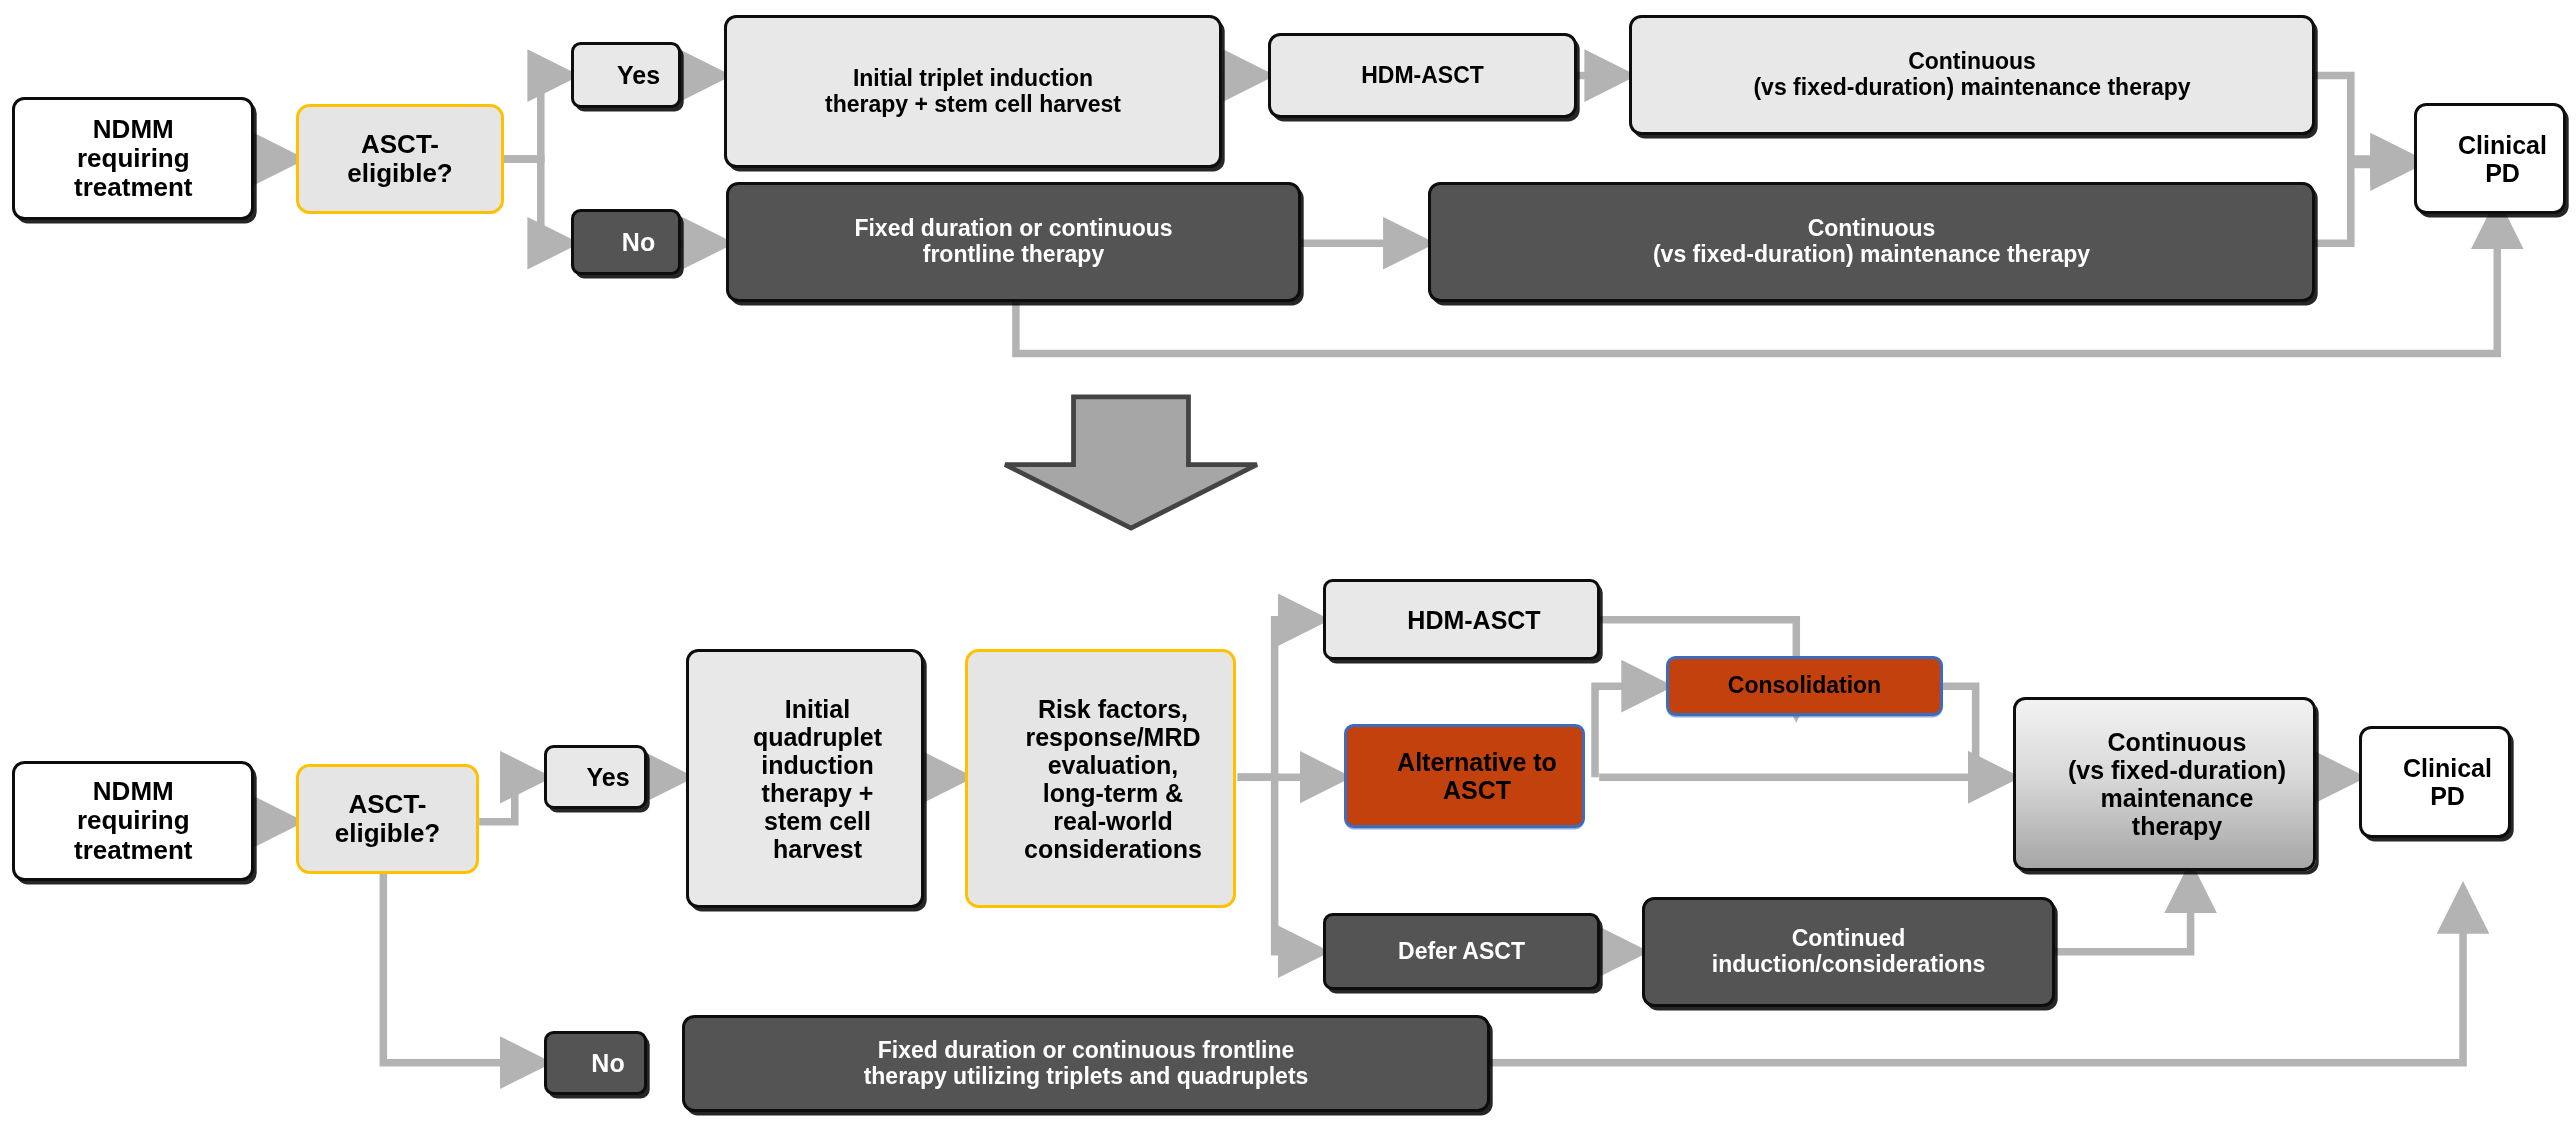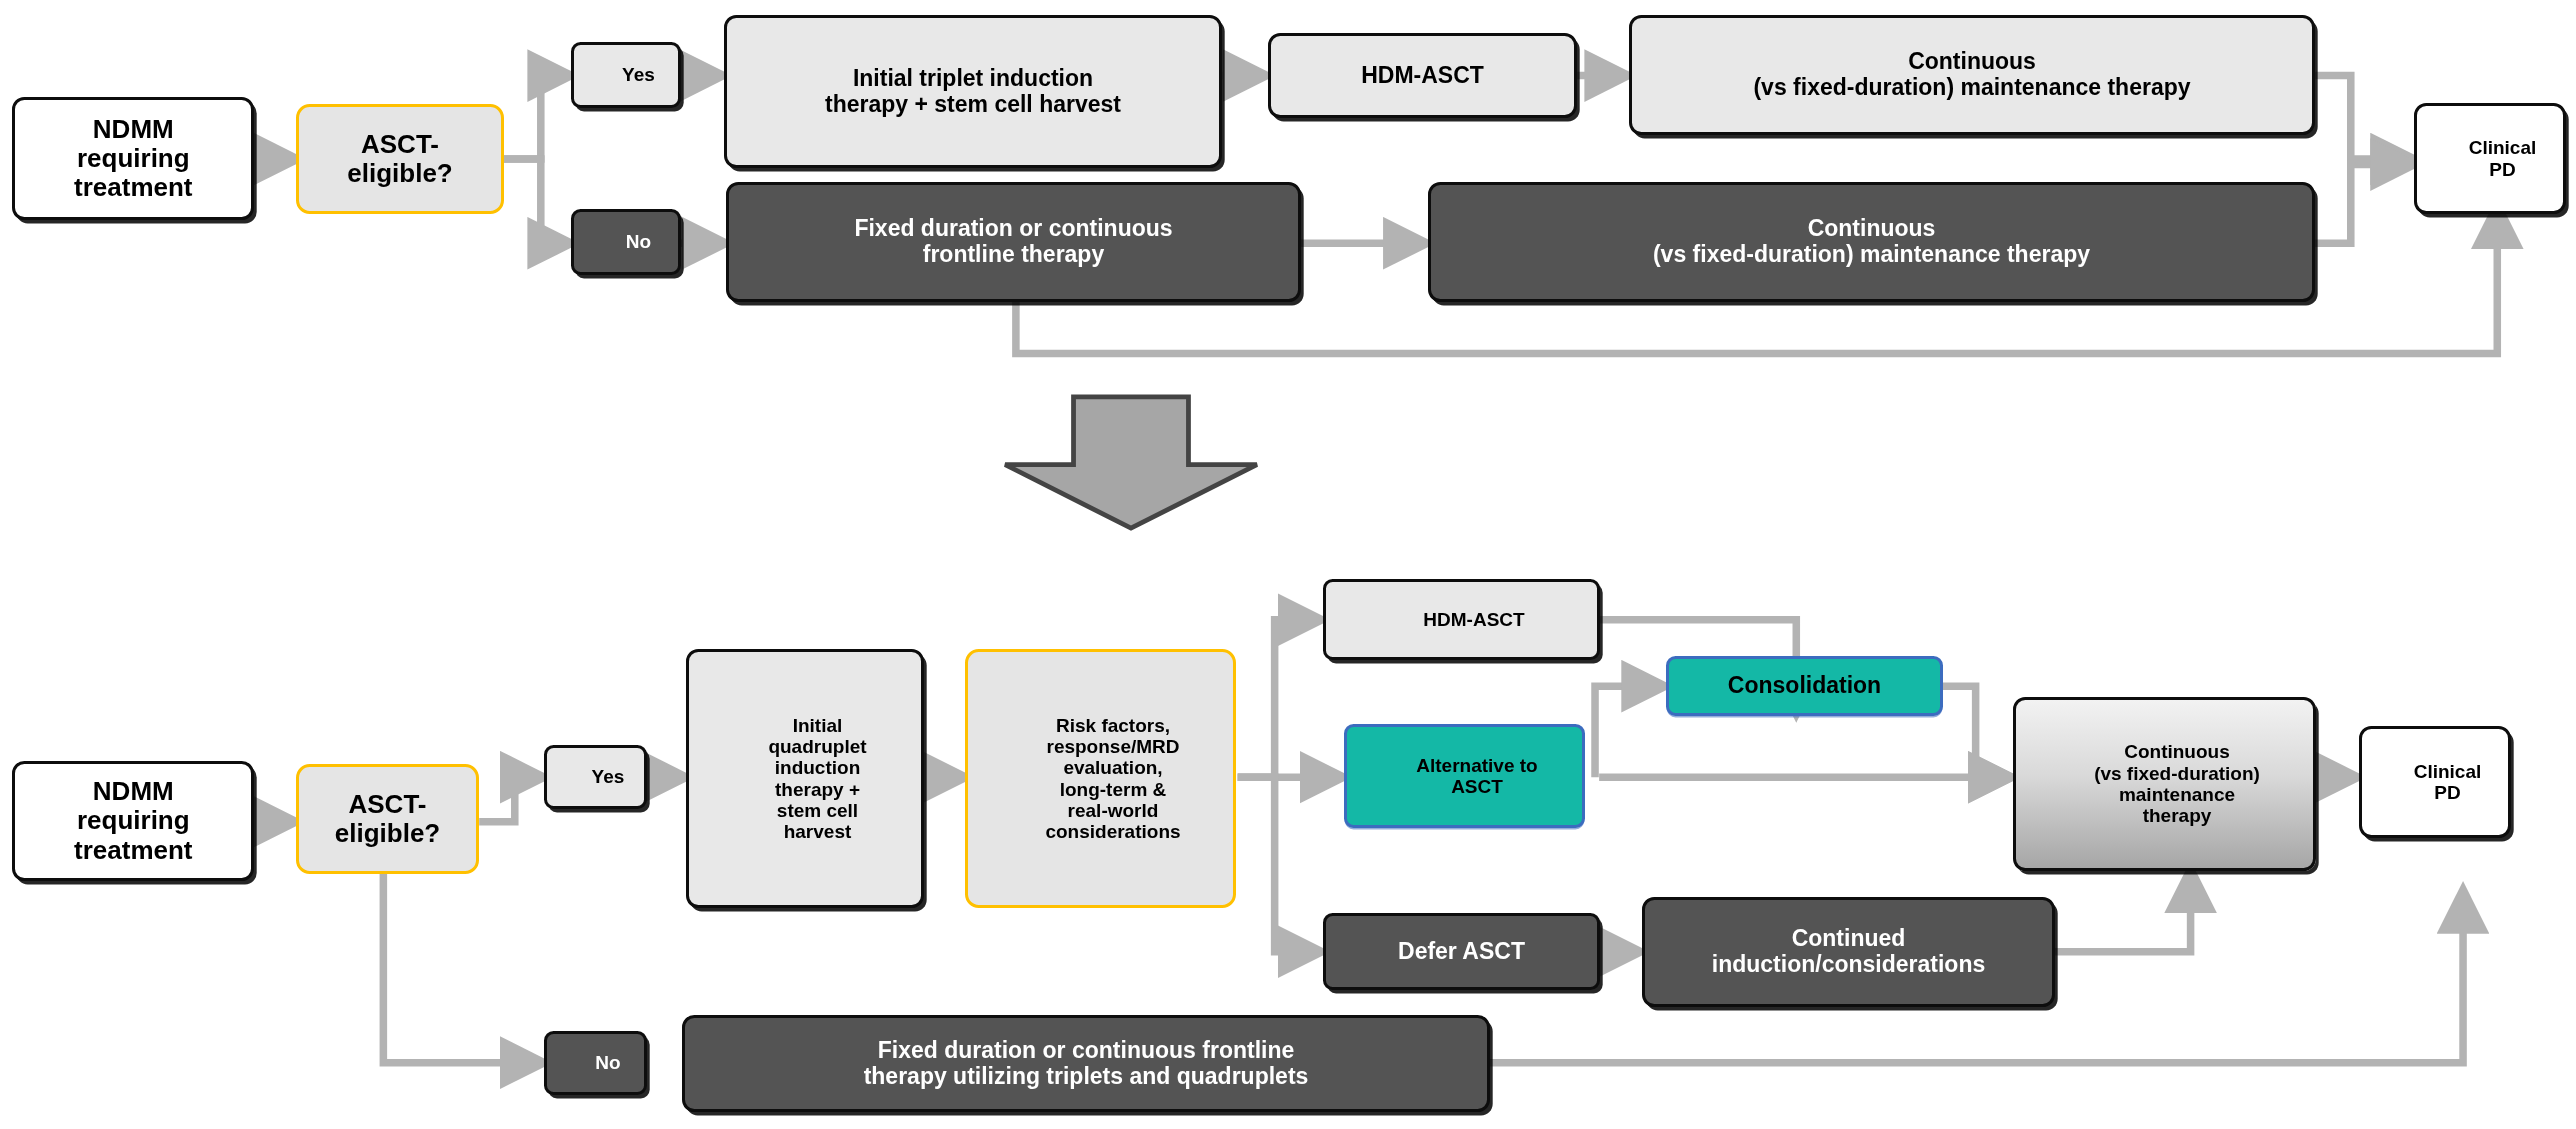--- a/index.html
+++ b/index.html
@@ -15,29 +15,29 @@
   .node span{display:block;padding:0 6.8px;white-space:pre-line;}
 
   
   .v-white{background:#ffffff;border:3.4px solid #0d0d0d;color:#000;
            box-shadow:3.4px 4.1px 0 -0.7px rgba(0,0,0,0.85);}
   .v-gray{background:#e8e8e8;border:3.4px solid #0d0d0d;color:#000;
           box-shadow:3.4px 4.1px 0 -0.7px rgba(0,0,0,0.85);}
   .v-dark{background:#545454;border:3.4px solid #0d0d0d;color:#ffffff;
           box-shadow:3.4px 4.1px 0 -0.7px rgba(0,0,0,0.85);}
   .v-yellow{background:#e5e5e5;border:3.4px solid #ffc000;color:#000;border-radius:13.7px;}
-  .v-blue{background:#14b8a6;border:3.4px solid #3c6cbf;color:#000;border-radius:9.6px;
+  .v-blue{background:#c2410c;border:3.4px solid #3c6cbf;color:#000;border-radius:9.6px;
           box-shadow:0 2.1px 0 -0.7px rgba(60,108,191,0.55);}
   .v-grad{background:linear-gradient(180deg,#f2f2f2 0%,#d9d9d9 45%,#a6a6a6 100%);
           border:3.4px solid #0d0d0d;color:#000;
           box-shadow:3.4px 4.1px 0 -0.7px rgba(0,0,0,0.85);}
 
   .sm{border-radius:9.6px;}
   .fs-34{font-size:23px;}
-  .fs-36{font-size:19px;padding-left:25px;}
+  .fs-36{font-size:25px;padding-left:25px;}
   .fs-38{font-size:26px;}
 
   .bigarrow{position:absolute;}
 </style>
 </head>
 <body>
 
 <div id="stage">
 
   <svg class="edges" viewBox="0 0 3763 1650">

